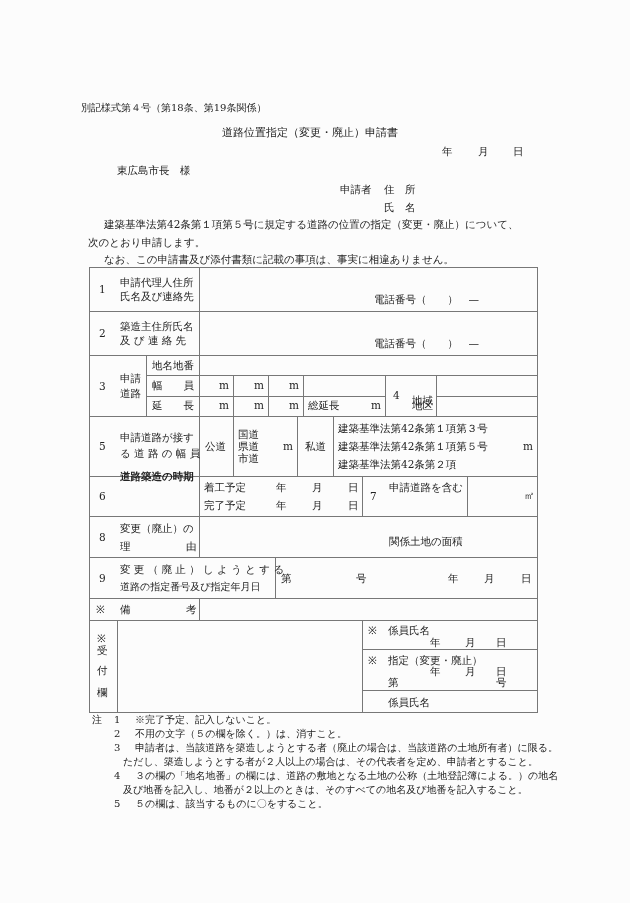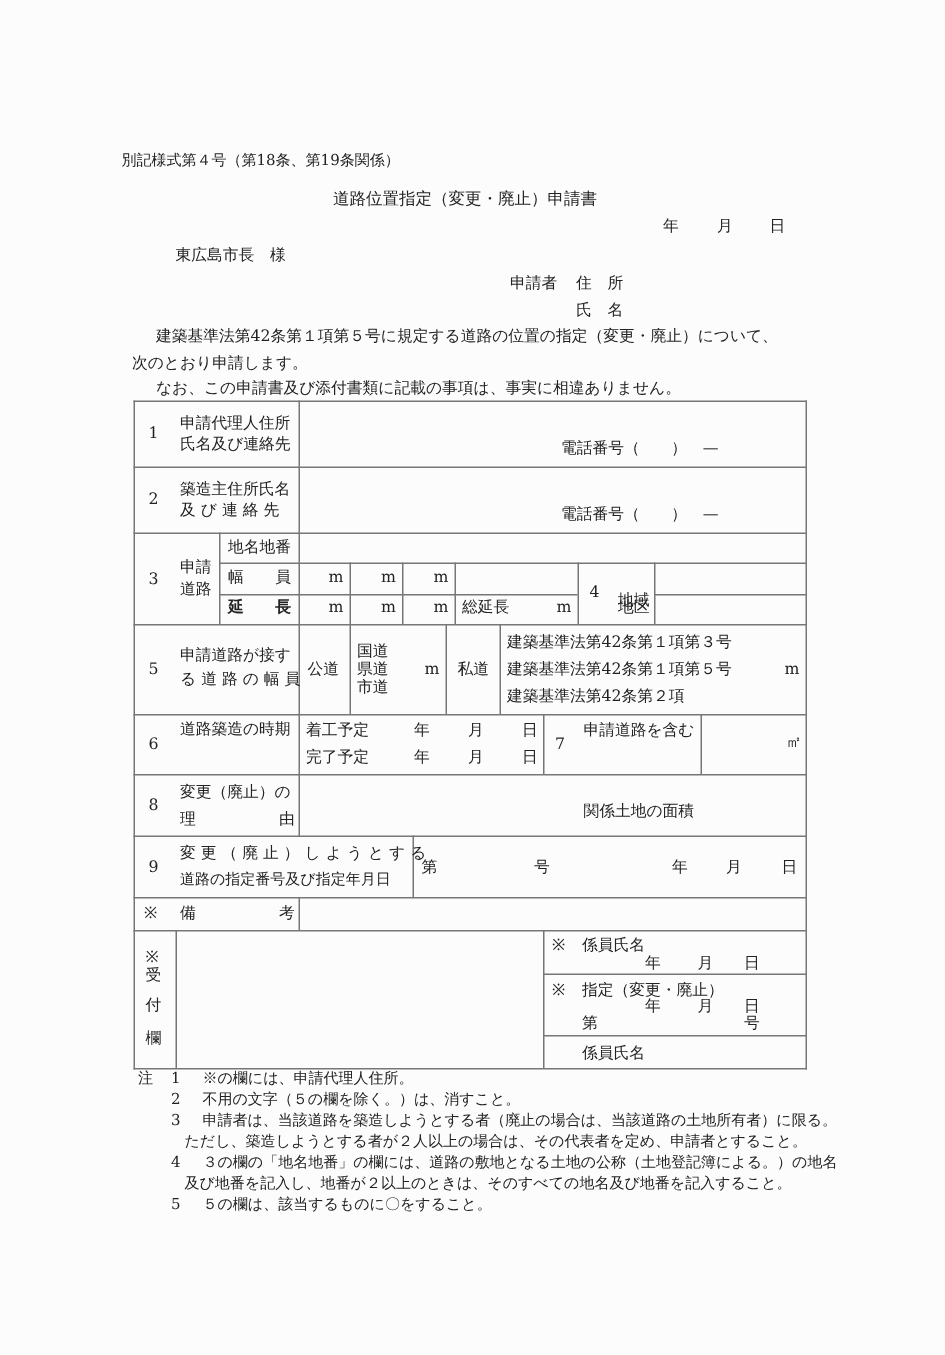--- a/index.html
+++ b/index.html
@@ -90,21 +90,21 @@
   <div class="t" style="left:374px;top:337px;">電話番号（　　）　—</div>
 </div>
 
 <div>
   <div class="t" style="left:99px;top:380px;">3</div>
   <div class="t" style="left:120px;top:372px;">申請</div>
   <div class="t" style="left:120px;top:387px;">道路</div>
   <div class="t" style="left:152px;top:359px;">地名地番</div>
   <div style="position:absolute;left:200px;top:356px;width:337px;height:19px;"></div>
   <div class="t" style="left:152px;top:379px;">幅　　員</div>
-  <div class="t" style="left:152px;top:399px;font-weight:bold;">延　　長</div>
+  <div class="t" style="left:152px;top:399px;">延　　長</div>
   <div class="t" style="left:219px;top:379px;">m</div>
   <div class="t" style="left:254px;top:379px;">m</div>
   <div class="t" style="left:289px;top:379px;">m</div>
   <div class="t" style="left:219px;top:399px;">m</div>
   <div class="t" style="left:254px;top:399px;">m</div>
   <div class="t" style="left:289px;top:399px;">m</div>
   <div class="t" style="left:308px;top:399px;">総延長</div>
   <div class="t" style="left:371px;top:399px;">m</div>
   <div class="t" style="left:393px;top:389px;">4</div>
   <div class="t" style="left:412px;top:394px;">地域</div>
@@ -122,21 +122,21 @@
   <div class="t" style="left:283px;top:440px;">m</div>
   <div class="t" style="left:305px;top:440px;">私道</div>
   <div class="t" style="left:338px;top:422px;">建築基準法第42条第１項第３号</div>
   <div class="t" style="left:338px;top:440px;">建築基準法第42条第１項第５号</div>
   <div class="t" style="left:338px;top:458px;">建築基準法第42条第２項</div>
   <div class="t" style="left:523px;top:440px;">m</div>
 </div>
 
 <div>
   <div class="t" style="left:99px;top:490px;">6</div>
-  <div class="t" style="left:120px;top:480px;">道路築造の時期</div>
+  <div class="t" style="left:120px;top:470px;font-weight:bold;">道路築造の時期</div>
   <div class="t" style="left:204px;top:481px;">着工予定</div>
   <div class="t" style="left:204px;top:499px;">完了予定</div>
   <div class="t" style="left:276px;top:481px;">年</div>
   <div class="t" style="left:312px;top:481px;">月</div>
   <div class="t" style="left:348px;top:481px;">日</div>
   <div class="t" style="left:276px;top:499px;">年</div>
   <div class="t" style="left:312px;top:499px;">月</div>
   <div class="t" style="left:348px;top:499px;">日</div>
   <div class="t" style="left:370px;top:490px;">7</div>
   <div class="t" style="left:389px;top:481px;">申請道路を含む</div>
@@ -186,21 +186,21 @@
   <div class="t" style="left:465px;top:665px;">月</div>
   <div class="t" style="left:496px;top:665px;">日</div>
   <div class="t" style="left:388px;top:676px;">第</div>
   <div class="t" style="left:496px;top:676px;">号</div>
   <div class="t" style="left:388px;top:696px;">係員氏名</div>
 </div>
 
 <div class="notes">
   <div class="abs" style="left:92px;top:715px;">注</div>
   <div class="abs" style="left:114px;top:715px;">1</div>
-  <div class="abs" style="left:135px;top:715px;">※の欄には、申請代理人住所。</div>
+  <div class="abs" style="left:135px;top:715px;">※完了予定、記入しないこと。</div>
   <div class="abs" style="left:114px;top:729px;">2</div>
   <div class="abs" style="left:135px;top:729px;">不用の文字（５の欄を除く。）は、消すこと。</div>
   <div class="abs" style="left:114px;top:743px;">3</div>
   <div class="abs" style="left:135px;top:743px;">申請者は、当該道路を築造しようとする者（廃止の場合は、当該道路の土地所有者）に限る。</div>
   <div class="abs" style="left:123px;top:757px;">ただし、築造しようとする者が２人以上の場合は、その代表者を定め、申請者とすること。</div>
   <div class="abs" style="left:114px;top:771px;">4</div>
   <div class="abs" style="left:135px;top:771px;">３の欄の「地名地番」の欄には、道路の敷地となる土地の公称（土地登記簿による。）の地名</div>
   <div class="abs" style="left:123px;top:785px;">及び地番を記入し、地番が２以上のときは、そのすべての地名及び地番を記入すること。</div>
   <div class="abs" style="left:114px;top:799px;">5</div>
   <div class="abs" style="left:135px;top:799px;">５の欄は、該当するものに〇をすること。</div>

